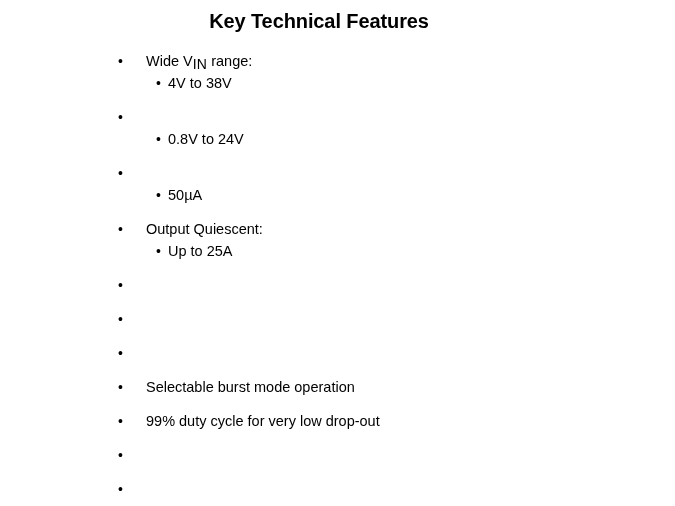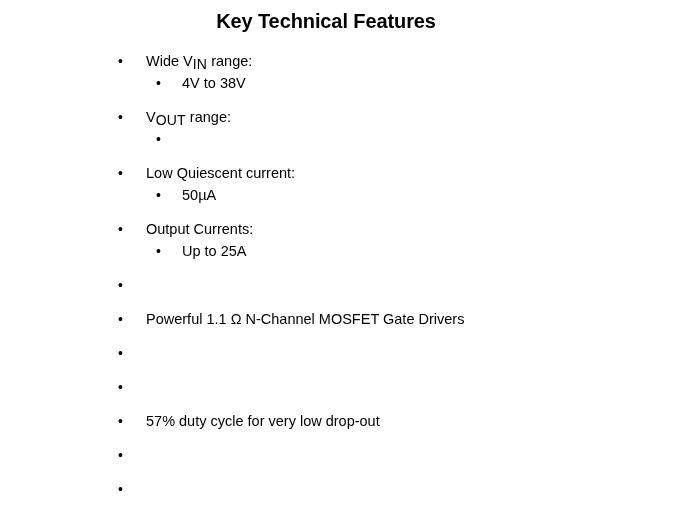--- a/index.html
+++ b/index.html
@@ -17,21 +17,21 @@
   }
   .slide {
     position: relative;
     width: 675px;
     height: 506px;
     background: #ffffff;
   }
   .slide-title {
     position: absolute;
     top: 8px;
-    left: 15px;
+    left: 8px;
     width: 534px;
     text-align: center;
     font-size: 20px;
     font-weight: bold;
     letter-spacing: -0.1px;
     color: #000000;
     line-height: 26px;
     white-space: pre;
     padding-left: 44px;
   }
@@ -60,21 +60,21 @@
     position: absolute;
     font-size: 14.5px;
     line-height: 20px;
     color: #000000;
     top: 0;
     white-space: pre;
   }
   .lvl1 > .bullet-mark { left: 118px; }
   .lvl1 > .bullet-text { left: 146px; }
   .lvl2 > .bullet-mark { left: 156px; }
-  .lvl2 > .bullet-text { left: 182px; }
+  .lvl2 > .bullet-text { left: 168px; }
   .bullet-text sub {
     font-size: 14px;
     vertical-align: baseline;
     position: relative;
     top: 3px;
     letter-spacing: 0.2px;
   }
 </style>
 </head>
 <body>
@@ -87,57 +87,56 @@
       <div class="bullet-row lvl1" style="top: 6px;">
         <span class="bullet-mark">•</span>
         <span class="bullet-text">Wide V<sub>IN</sub> range:</span>
       </div>
       <div class="bullet-row lvl2" style="top: 28px;">
         <span class="bullet-mark">•</span>
         <span class="bullet-text">4V to 38V</span>
       </div>
       <div class="bullet-row lvl1" style="top: 62px;">
         <span class="bullet-mark">•</span>
-        <span class="bullet-text">V<sub>OUT</sub> range:</span>
       </div>
       <div class="bullet-row lvl2" style="top: 84px;">
         <span class="bullet-mark">•</span>
+        <span class="bullet-text">0.8V to 24V</span>
       </div>
       <div class="bullet-row lvl1" style="top: 118px;">
         <span class="bullet-mark">•</span>
-        <span class="bullet-text">Low Quiescent current:</span>
       </div>
       <div class="bullet-row lvl2" style="top: 140px;">
         <span class="bullet-mark">•</span>
         <span class="bullet-text">50µA</span>
       </div>
       <div class="bullet-row lvl1" style="top: 174px;">
         <span class="bullet-mark">•</span>
-        <span class="bullet-text">Output Currents:</span>
+        <span class="bullet-text">Output Quiescent:</span>
       </div>
       <div class="bullet-row lvl2" style="top: 196px;">
         <span class="bullet-mark">•</span>
         <span class="bullet-text">Up to 25A</span>
       </div>
       <div class="bullet-row lvl1" style="top: 230px;">
         <span class="bullet-mark">•</span>
       </div>
       <div class="bullet-row lvl1" style="top: 264px;">
         <span class="bullet-mark">•</span>
-        <span class="bullet-text">Powerful 1.1 Ω N-Channel MOSFET Gate Drivers</span>
       </div>
       <div class="bullet-row lvl1" style="top: 298px;">
         <span class="bullet-mark">•</span>
       </div>
       <div class="bullet-row lvl1" style="top: 332px;">
         <span class="bullet-mark">•</span>
+        <span class="bullet-text">Selectable burst mode operation</span>
       </div>
       <div class="bullet-row lvl1" style="top: 366px;">
         <span class="bullet-mark">•</span>
-        <span class="bullet-text">57% duty cycle for very low drop-out</span>
+        <span class="bullet-text">99% duty cycle for very low drop-out</span>
       </div>
       <div class="bullet-row lvl1" style="top: 400px;">
         <span class="bullet-mark">•</span>
       </div>
       <div class="bullet-row lvl1" style="top: 434px;">
         <span class="bullet-mark">•</span>
       </div>
     </div>
 
 </div>

